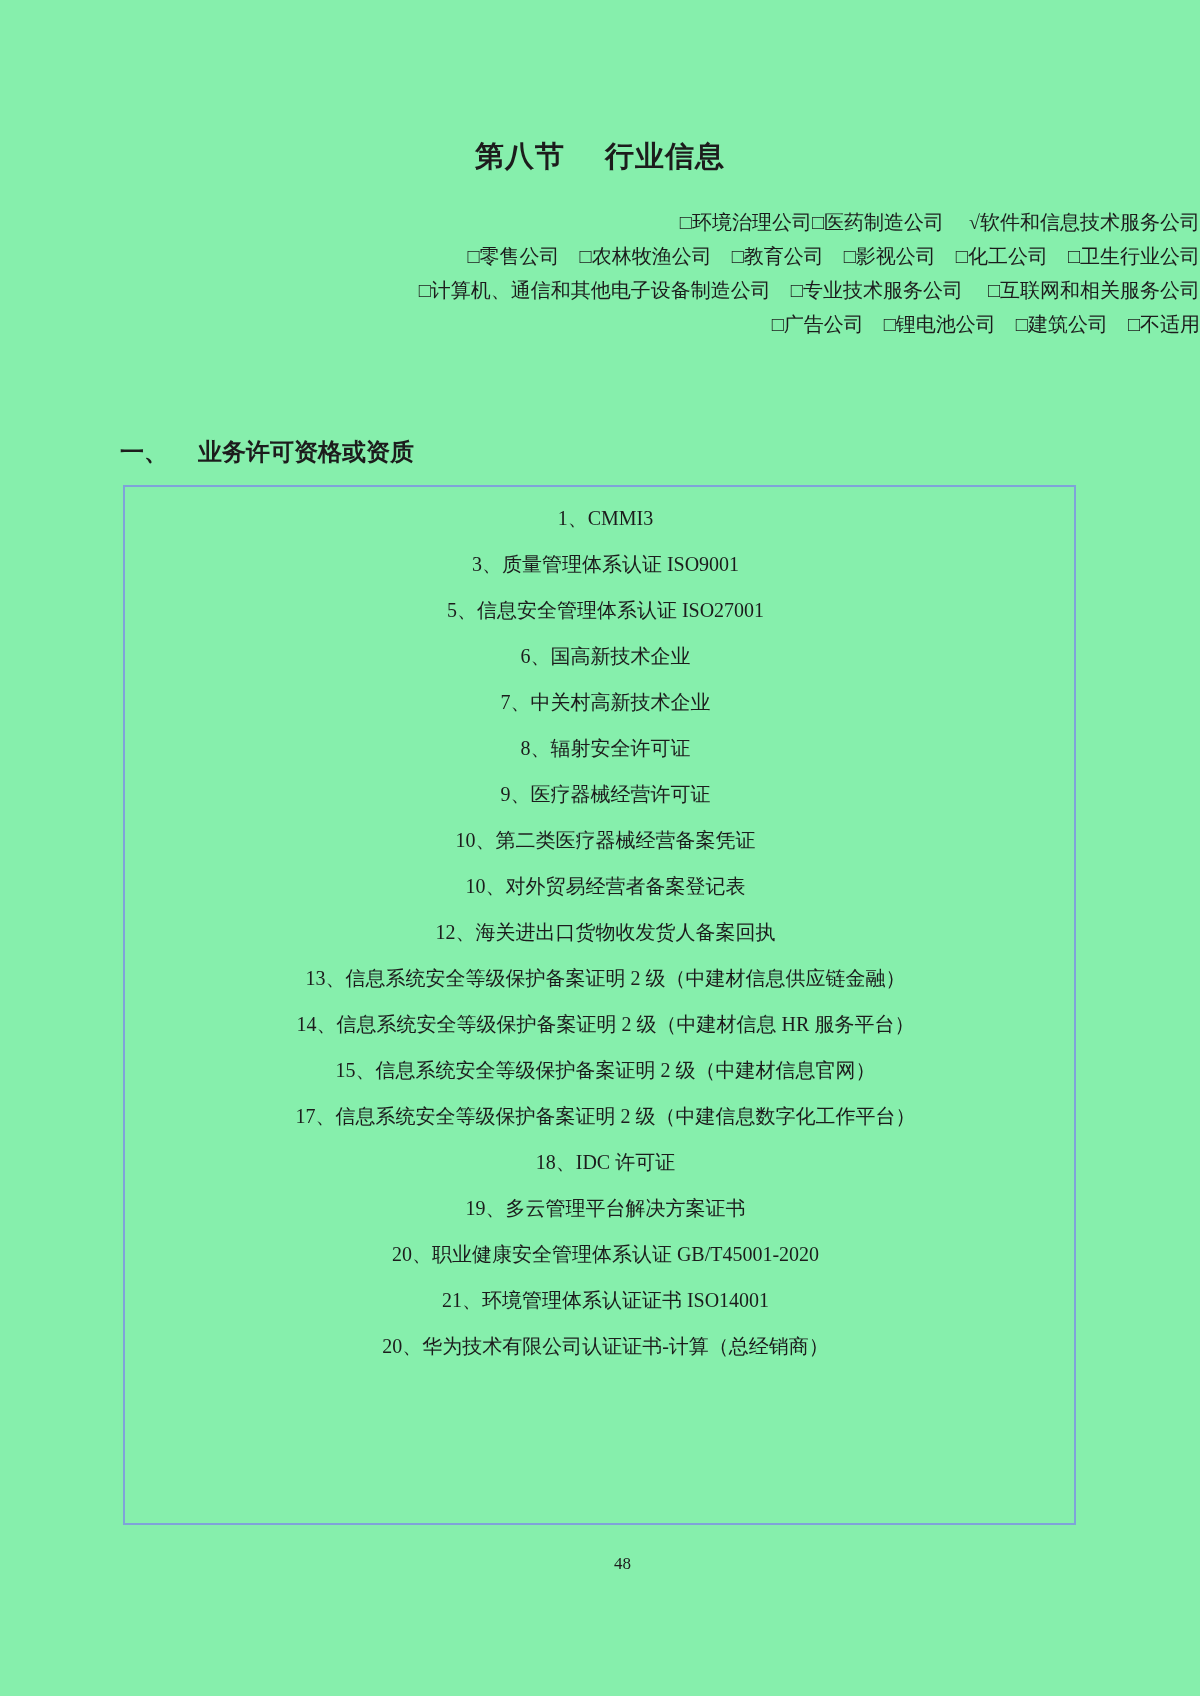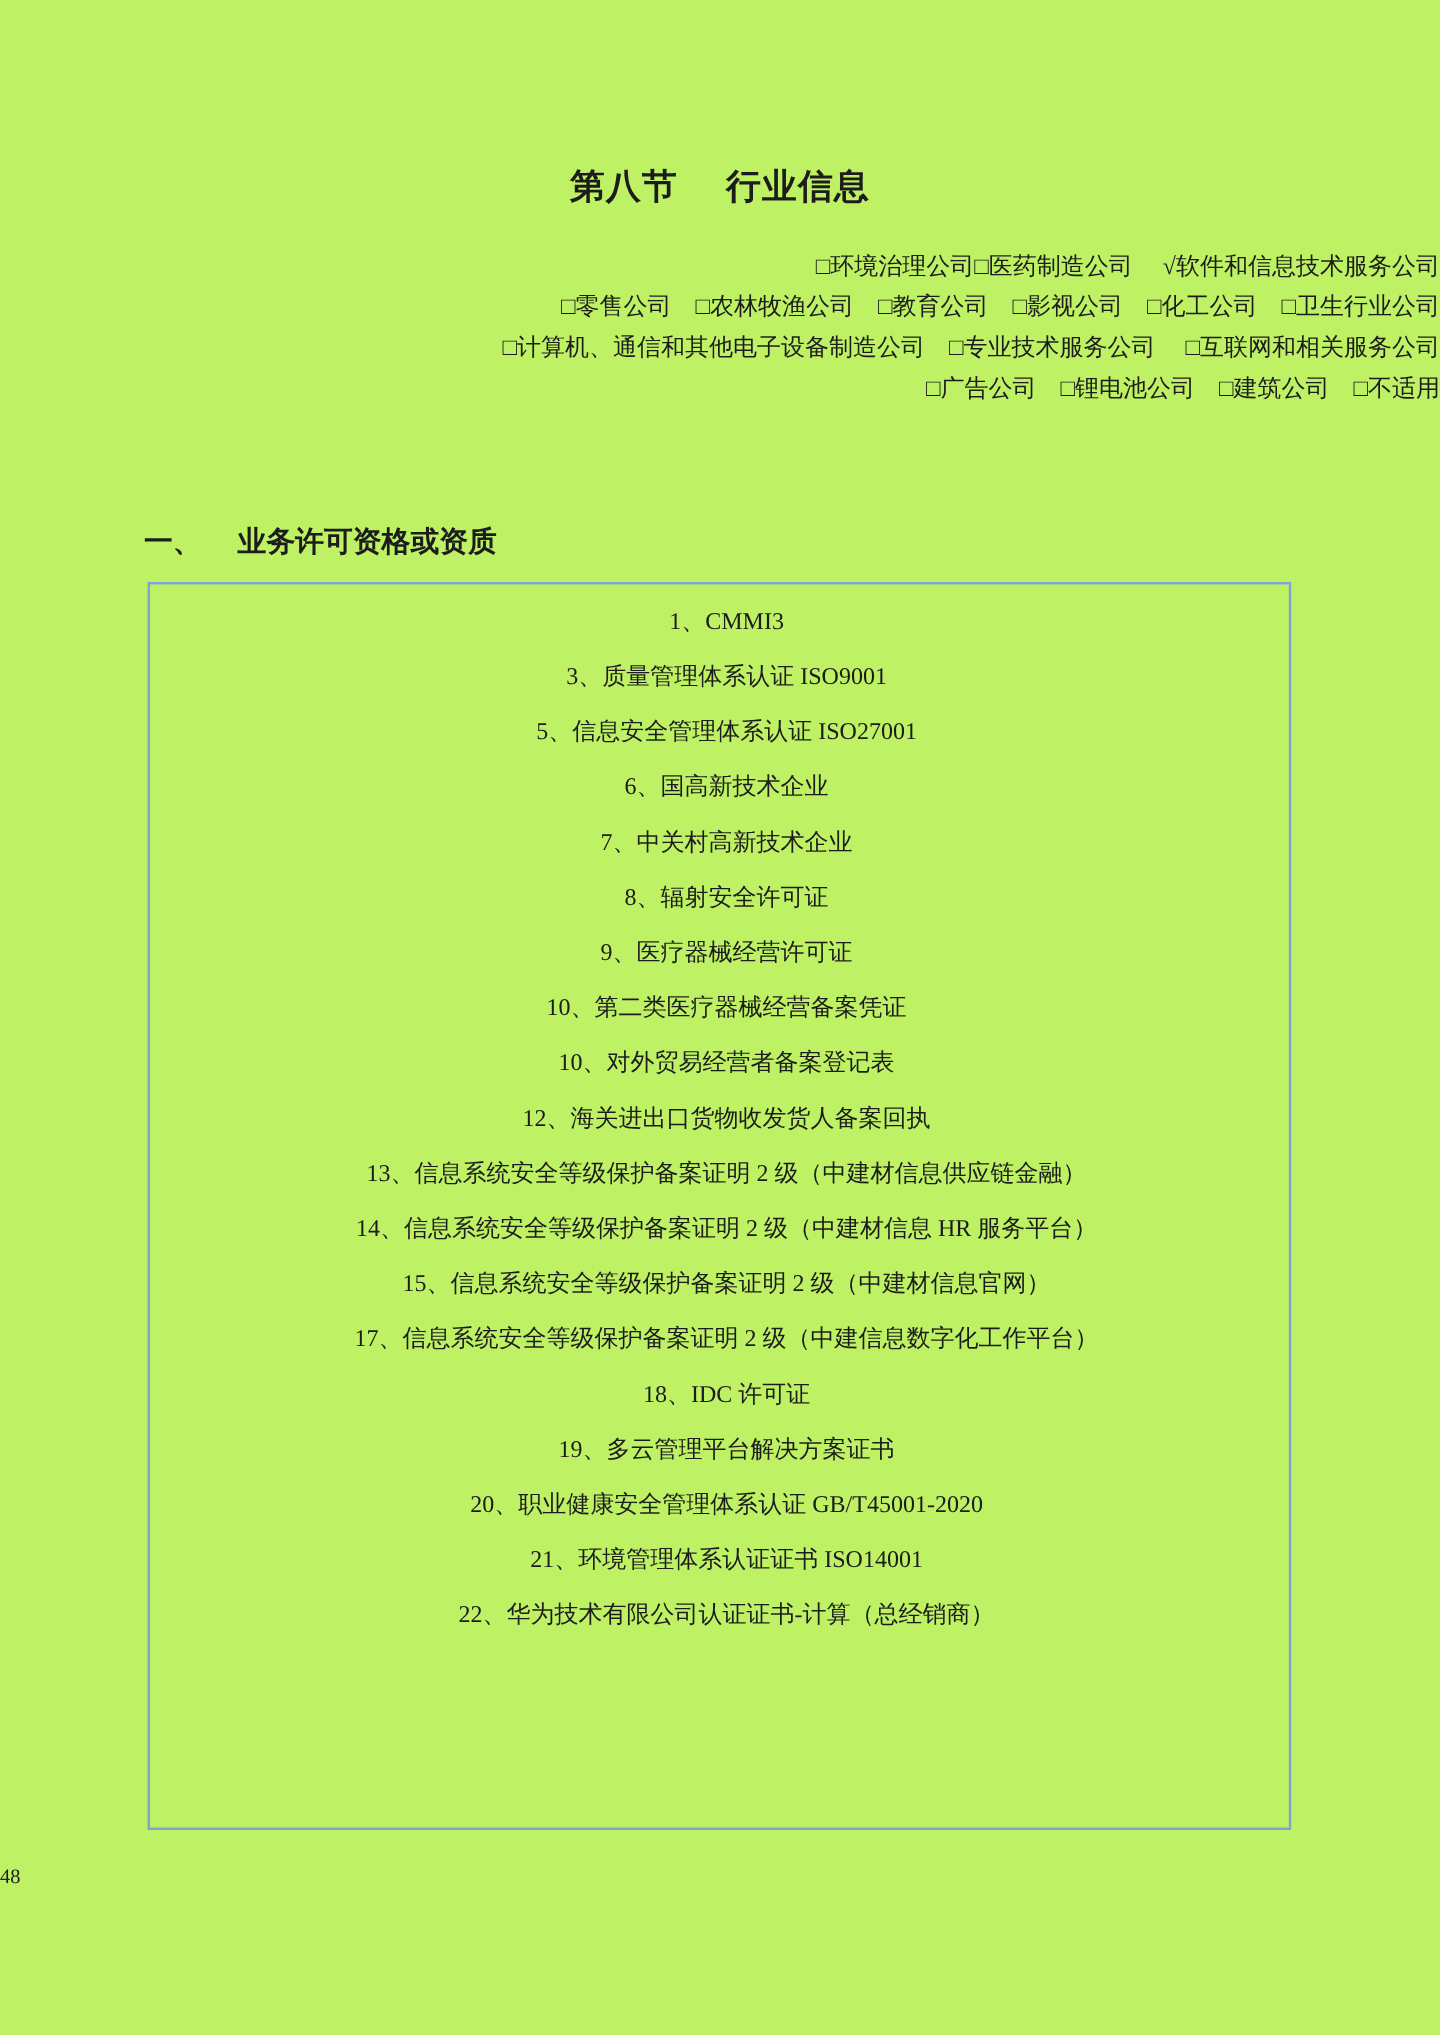--- a/index.html
+++ b/index.html
@@ -5,21 +5,21 @@
   html, body {
     margin: 0;
     padding: 0;
     background: #ffffff;
   }
   .page {
     position: relative;
     width: 1200px;
     height: 1696px;
     margin: 0 auto;
-    background: #bef264;
+    background: #86efac;
     color: #1c1c1c;
     font-family: "Liberation Serif", "DejaVu Serif", serif;
     overflow: hidden;
   }
   .doc-title {
     margin: 0;
     padding-top: 138px;
     text-align: center;
     font-family: "Liberation Sans", "DejaVu Sans", sans-serif;
     font-weight: bold;
@@ -61,22 +61,24 @@
     overflow: hidden;
   }
   .list-item {
     font-size: 20px;
     line-height: 46px;
     white-space: pre;
     text-align: center;
   }
   .page-number {
     margin-top: 28px;
+    text-align: center;
     font-size: 17px;
     line-height: 22px;
+    padding-left: 45px;
   }
 </style>
 </head>
 <body>
 
 <div class="page" style="color: rgb(28, 28, 28);">
 
   <h1 class="doc-title">
     <span>第八节</span><span class="title-gap"></span><span>行业信息</span>
   </h1>
@@ -130,18 +132,18 @@
       <div class="list-item">17、信息系统安全等级保护备案证明 2 级（中建信息数字化工作平台）</div>
 
       <div class="list-item">18、IDC 许可证</div>
 
       <div class="list-item">19、多云管理平台解决方案证书</div>
 
       <div class="list-item">20、职业健康安全管理体系认证 GB/T45001-2020</div>
 
       <div class="list-item">21、环境管理体系认证证书 ISO14001</div>
 
-      <div class="list-item">22、华为技术有限公司认证证书-计算（总经销商）</div>
+      <div class="list-item">20、华为技术有限公司认证证书-计算（总经销商）</div>
     </div>
 
   <div class="page-number">48</div>
 
 </div>
 
 </body></html>

